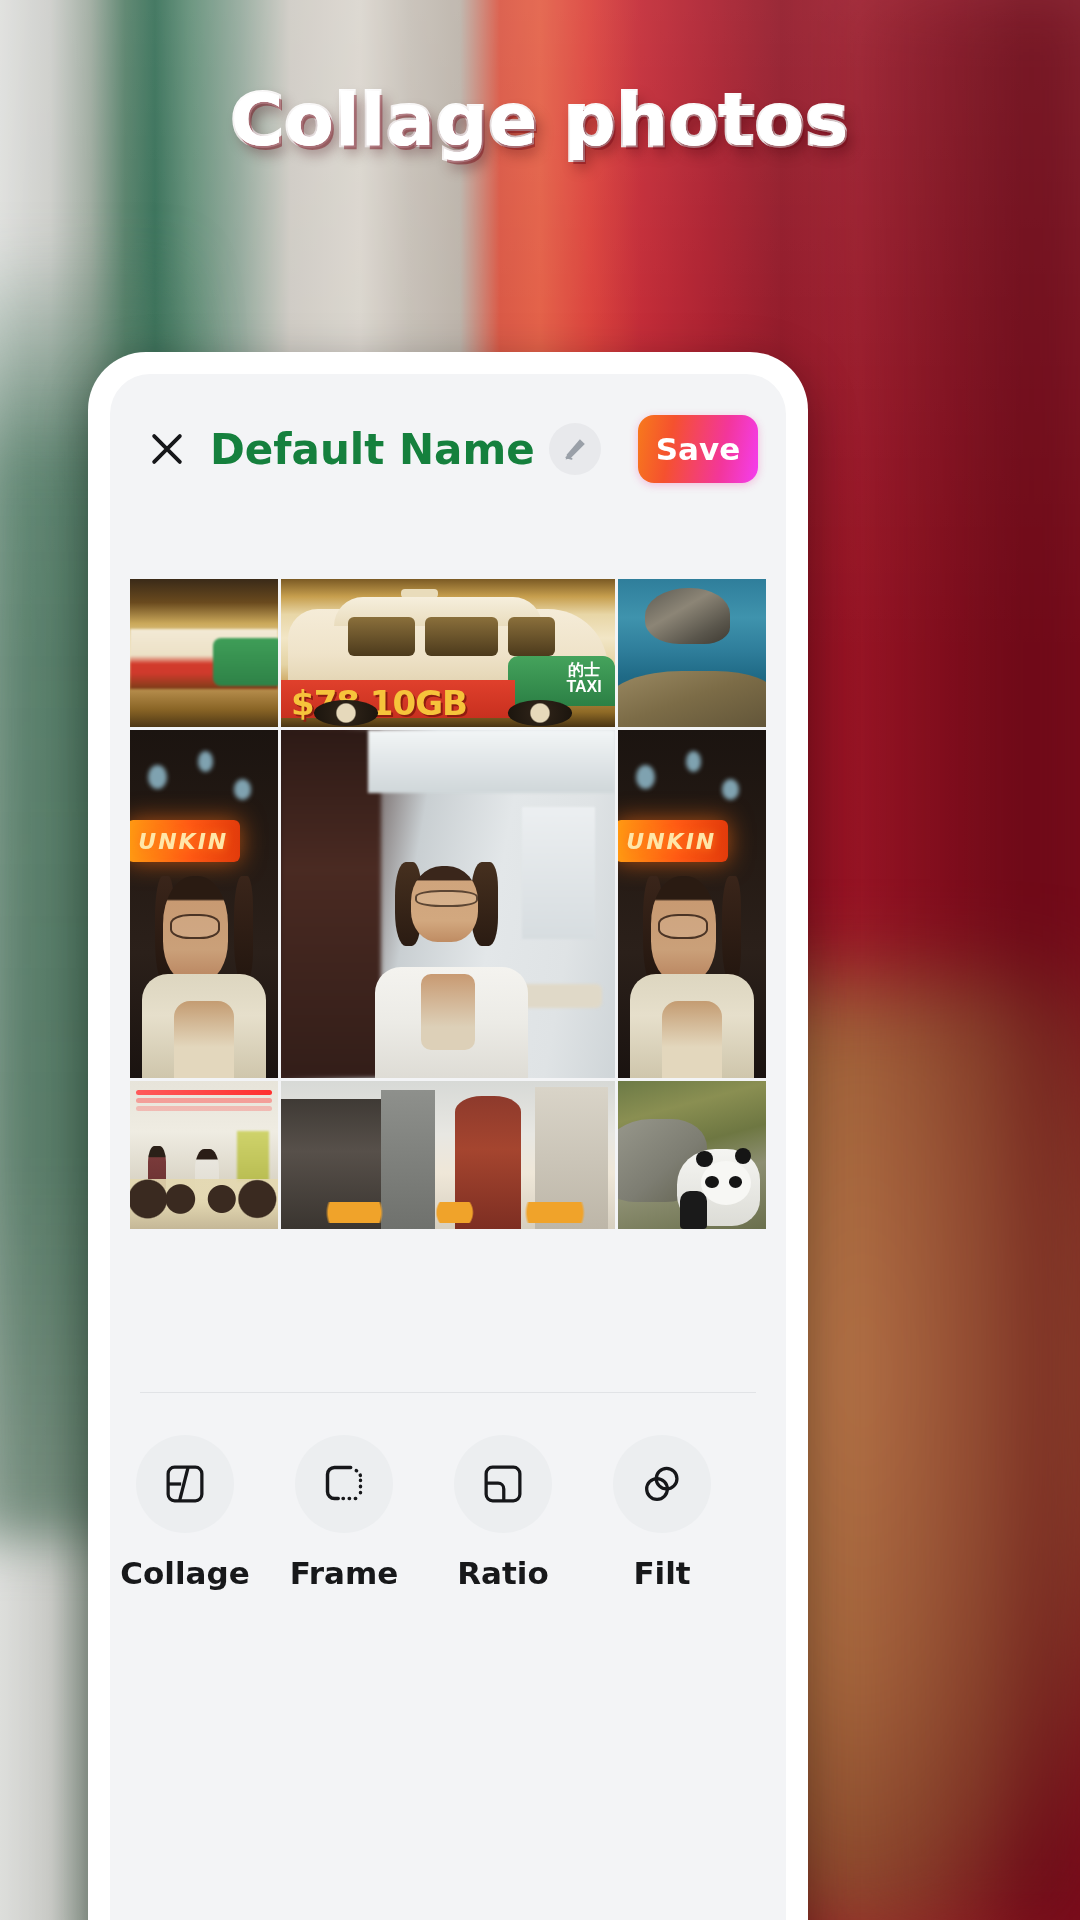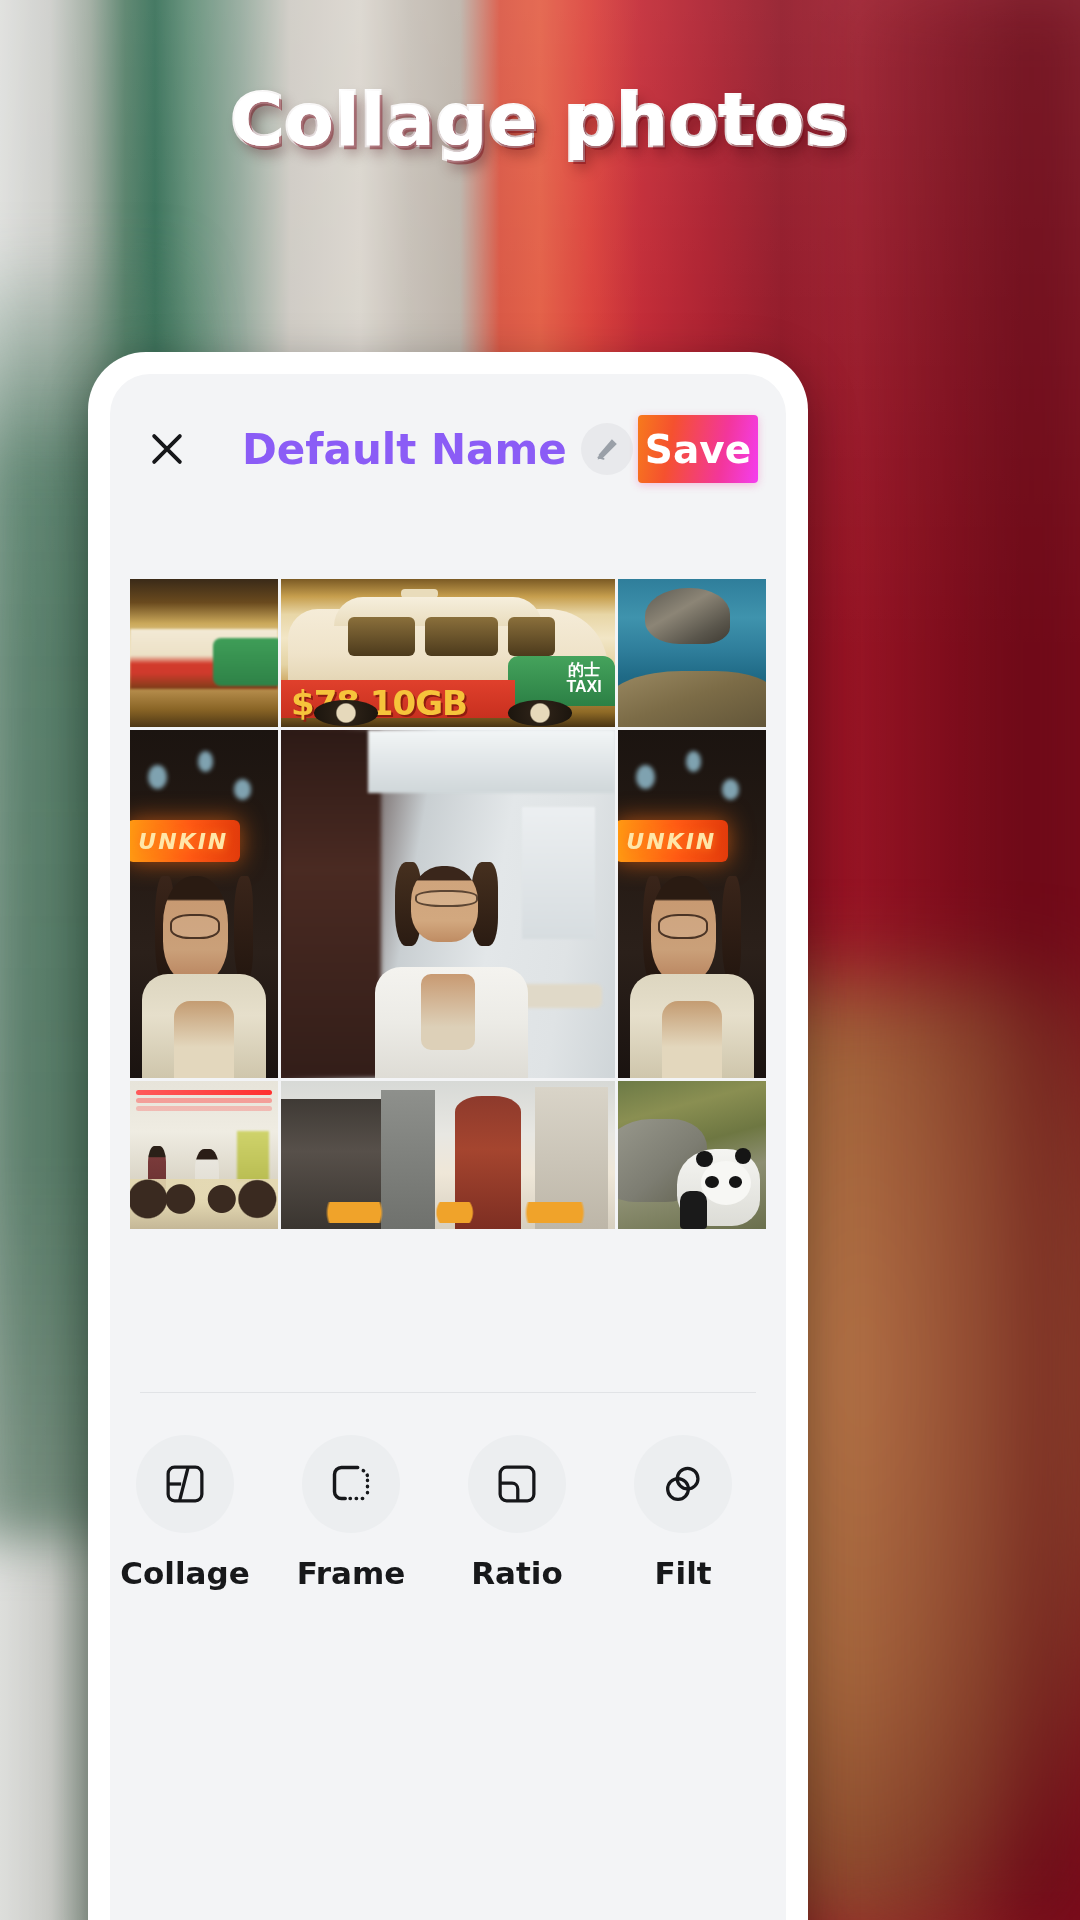--- a/index.html
+++ b/index.html
@@ -97,34 +97,33 @@
   }
 
   
   .appbar{
     height:150px; display:flex; align-items:center; padding:0 28px;
     position:relative;
   }
   .close-btn{ width:58px; height:58px; display:flex; align-items:center; justify-content:center; }
   .title-group{ display:flex; align-items:center; margin-left:14px; flex:1; min-width:0;}
   .doc-title{
-    font-size:42px; font-weight:bold; color:#8b5cf6;
+    font-size:42px; font-weight:bold; color:#15803d;
     font-family:"DejaVu Sans", sans-serif;
     white-space:nowrap;
-    margin-left:32px;
   }
   .edit-chip{
     width:52px; height:52px; border-radius:50%;
     background:#e8e9ec; margin-left:14px;
     display:flex; align-items:center; justify-content:center; flex:none;
   }
   .save-btn{
-    width:120px; height:68px; border-radius:4px;
+    width:120px; height:68px; border-radius:16px;
     background:linear-gradient(100deg,#f77a1c 0%, #f5512f 28%, #f3369b 70%, #f43ef0 100%);
-    color:#fff; font-size:39px; font-weight:bold;
+    color:#fff; font-size:31px; font-weight:bold;
     display:flex; align-items:center; justify-content:center;
     font-family:"DejaVu Sans", sans-serif;
     border:none; flex:none;
     box-shadow:0 2px 8px rgba(240,60,160,.30);
   }
 
   
   .canvas-area{
     height:760px; display:flex; align-items:center; justify-content:center;
   }
@@ -402,21 +401,21 @@
     position:absolute; right:40%; bottom:0; width:18%; height:26%;
     background:#1a1a1a; border-radius:10px 10px 4px 4px;
   }
 
   
   .divider{
     height:1px; background:#e1e3e6; margin:0 30px;
   }
   .spacer{ height:108px; }
   .toolbar{
-    display:flex; align-items:flex-end; padding:42px 0 0 0; gap:16px;
+    display:flex; align-items:flex-end; padding:42px 0 0 0; gap:9px;
     overflow:hidden;
   }
   .tool{
     width:150px; flex:none; display:flex; flex-direction:column; align-items:center;
   }
   .tool-ico{
     width:98px; height:98px; border-radius:50%;
     background:#eceef0;
     display:flex; align-items:center; justify-content:center;
   }

